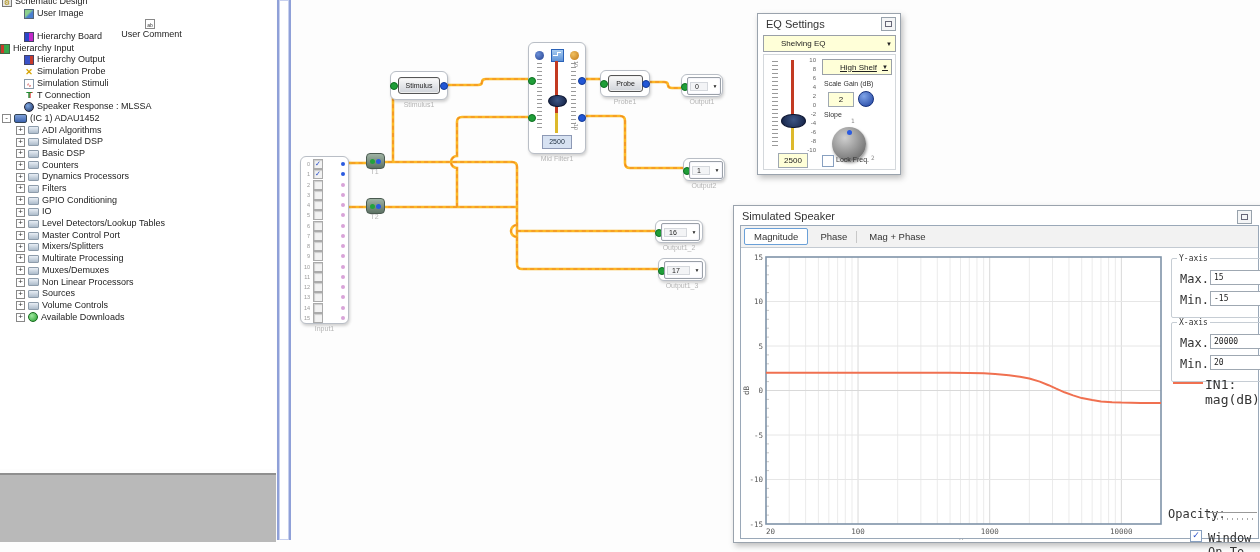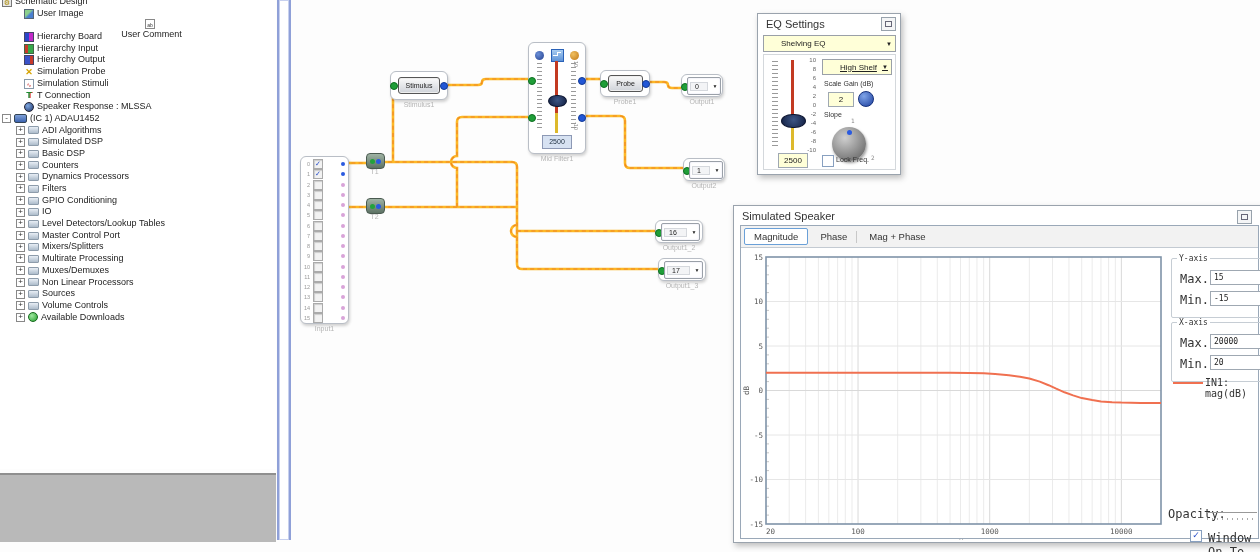--- a/index.html
+++ b/index.html
@@ -102,21 +102,21 @@
         <span class="lbl">User Image</span>
       </div>
       <div class="trow" style="padding-left: 24px; flex-direction: column;">
         <span class="ticon ic-comment">ab</span>
         <span class="lbl">User Comment</span>
       </div>
       <div class="trow" style="padding-left: 24px;">
         <span class="ticon ic-board"></span>
         <span class="lbl">Hierarchy Board</span>
       </div>
-      <div class="trow" style="padding-left: 24px;">
+      <div class="trow" style="">
         <span class="ticon ic-hier-input"></span>
         <span class="lbl">Hierarchy Input</span>
       </div>
       <div class="trow" style="padding-left: 24px;">
         <span class="ticon ic-hier-output"></span>
         <span class="lbl">Hierarchy Output</span>
       </div>
       <div class="trow" style="padding-left: 24px;">
         <span class="ticon ic-sim-probe">✕</span>
         <span class="lbl">Simulation Probe</span>
@@ -563,21 +563,21 @@
         <span class="field bmp" style="left:38px;top:32px;width:55px;">-15</span>
       </div>
       <div class="grp" style="left:430px;top:96px;width:90px;height:58px;">
         <span class="gl bmp">X-axis</span>
         <span class="flabel bmp" style="left:8px;top:13px;">Max.</span>
         <span class="field bmp" style="left:38px;top:11px;width:55px;">20000</span>
         <span class="flabel bmp" style="left:8px;top:34px;">Min.</span>
         <span class="field bmp" style="left:38px;top:32px;width:55px;">20</span>
       </div>
       <div style="position:absolute;left:432px;top:156px;width:30px;height:2px;background:#f07050;"></div>
-      <div class="flabel bmp" style="left:464px;top:151px;font-size:10px;">IN1: mag(dB)</div>
+      <div class="flabel bmp" style="left:464px;top:151px;font-size:13px;">IN1: mag(dB)</div>
 
       <div class="flabel bmp" style="left:427px;top:281px;">Opacity:</div>
       <div style="position:absolute;left:466px;top:286px;width:50px;height:1px;background:#999;"></div>
       <div style="position:absolute;left:466px;top:292px;width:50px;height:2px;background:repeating-linear-gradient(to right,#aaa 0 1px,transparent 1px 5px);"></div>
       <div class="cbx" id="winchk" style="left:449px;top:304px;">✓</div>
       <div class="flabel bmp" style="left:467px;top:305px;">Window On To</div>
     </div>
   </div>
 </div>
 

